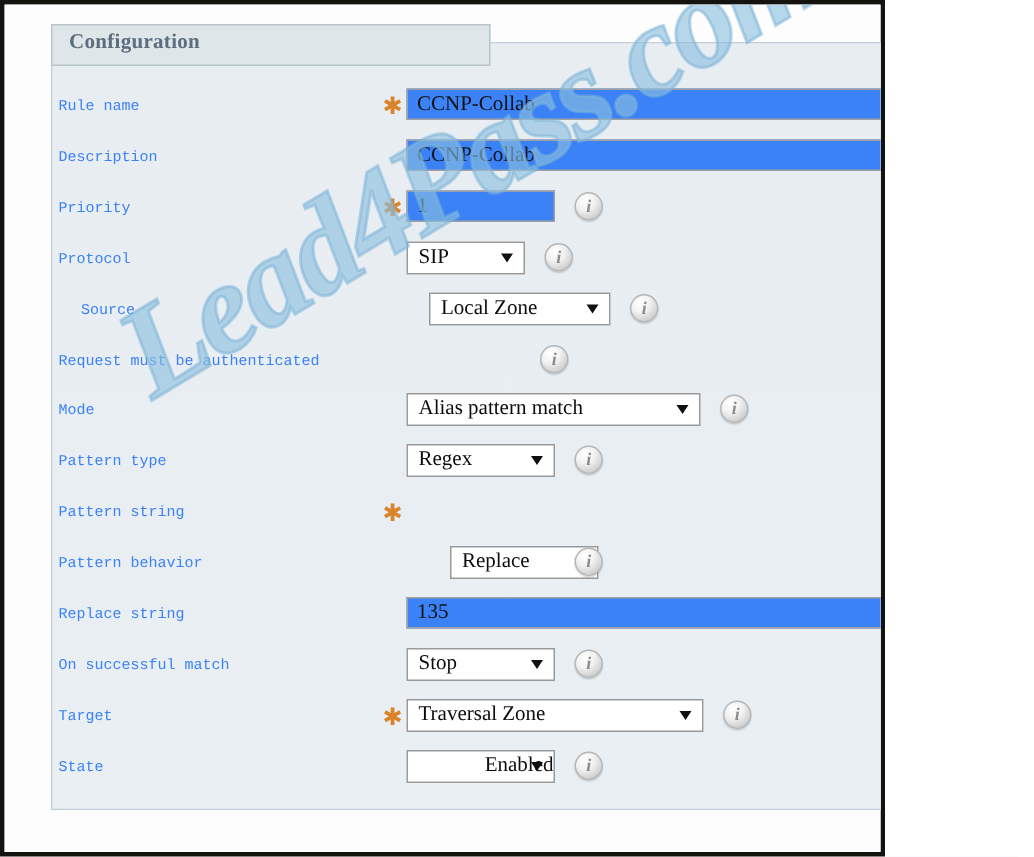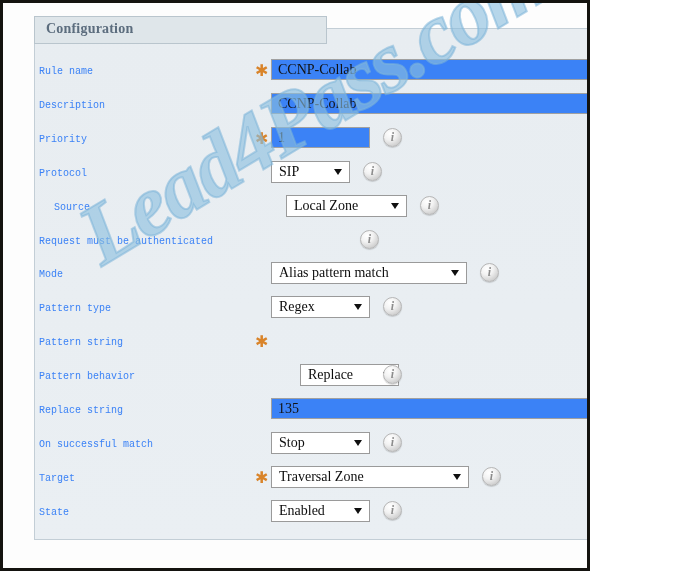--- a/index.html
+++ b/index.html
@@ -153,21 +153,21 @@
     border-top: 6px solid #101010;
   }
   .sel.w-sip  { width: 79px;  }
   .sel.w-zone { width: 121px; }
   .sel.w-no   { width: 76px;  }
   .sel.w-mode { width: 196px; }
   .sel.w-reg  { width: 99px;  }
   .sel.w-rep  { width: 99px; margin-left: 29px;  }
   .sel.w-stop { width: 99px;  }
   .sel.w-trav { width: 198px; }
-  .sel.w-en   { width: 99px;  }
+  .sel.w-en   { width: 99px; text-align: right;  }
 
   
   .info {
     position: absolute;
     top: -2px;
     width: 19px;
     height: 19px;
     border-radius: 50%;
     background: radial-gradient(circle at 35% 28%, #ffffff 0%, #f2f2f2 38%, #d3d3d3 72%, #b7b7b7 100%);
     border: 1px solid #b6b6b6;

